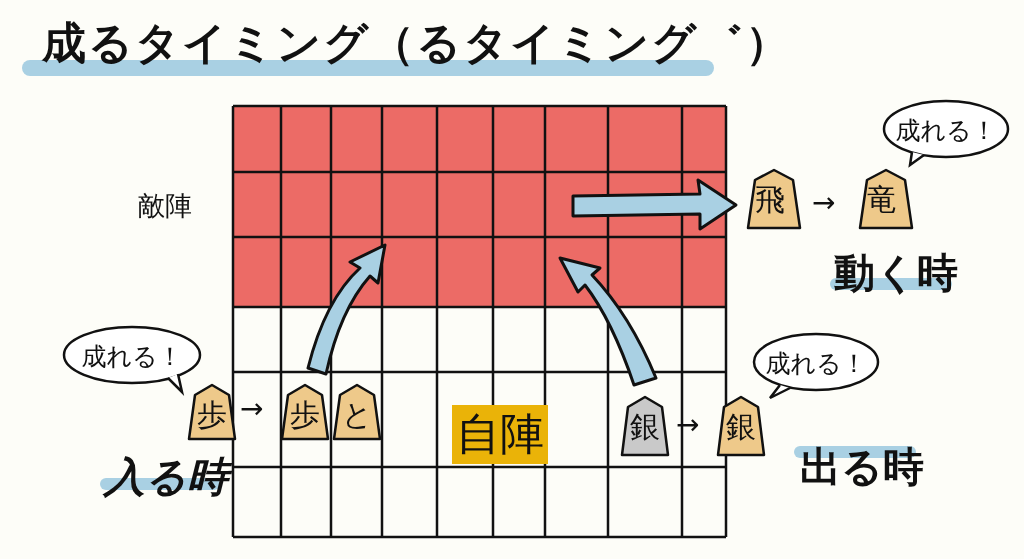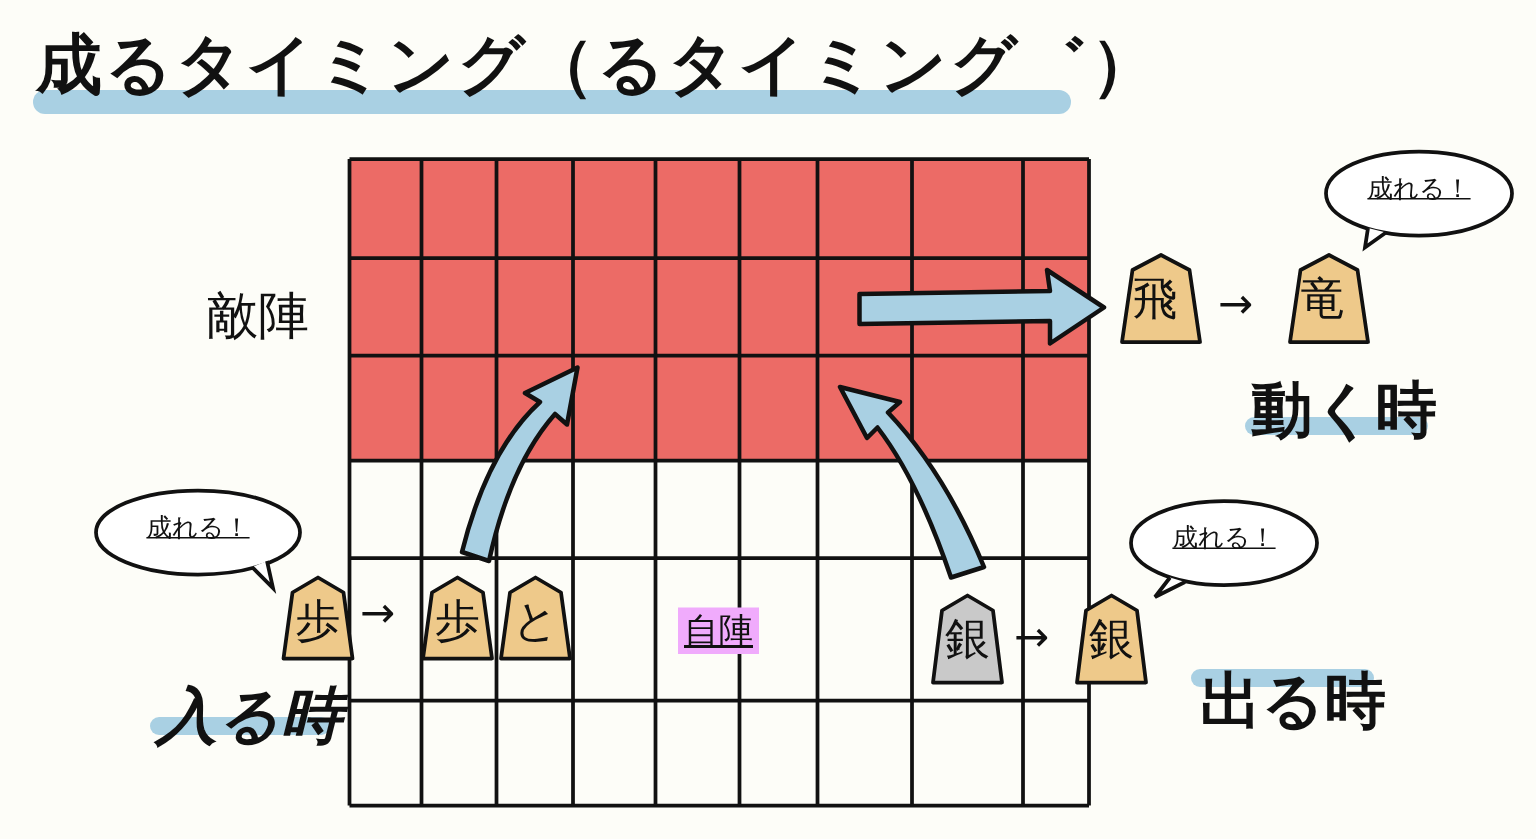--- a/index.html
+++ b/index.html
@@ -1,30 +1,30 @@
 <!DOCTYPE html>
 <html><head>
 <meta charset="utf-8">
 <style>
   html, body { margin:0; padding:0; }
   body { width:1024px; height:559px; background:#fdfdf8; position:relative; overflow:hidden;
          font-family:"DejaVu Sans", sans-serif; color:#111; }
-  .title { position:absolute; left:24px; top:14px; font-size:44px; font-weight:bold; letter-spacing:2px; z-index:2; white-space:nowrap; }
+  .title { position:absolute; left:42px; top:14px; font-size:44px; font-weight:bold; letter-spacing:2px; z-index:2; white-space:nowrap; }
   .title-underline { position:absolute; left:22px; top:60px; width:692px; height:16px; background:#a9d0e3; border-radius:8px; z-index:1; }
   svg.board { position:absolute; left:0; top:0; }
   .label { position:absolute; font-size:41px; font-weight:bold; white-space:nowrap; z-index:3; }
   .label-ul { position:absolute; height:12px; background:#a9d0e3; border-radius:6px; z-index:2; }
-  .side-label { position:absolute; font-size:34px; white-space:nowrap; }
-  .zone-label { position:absolute; font-size:23px; white-space:nowrap; background:#f0abfc; padding:0 4px;text-decoration:underline; }
+  .side-label { position:absolute; font-size:27px; white-space:nowrap; }
+  .zone-label { position:absolute; font-size:44px; white-space:nowrap; background:#eab308; padding:0 4px; }
   .piece { position:absolute; width:50px; height:58px; display:flex; align-items:flex-end; justify-content:center; }
   .piece svg { position:absolute; left:0; top:0; }
   .piece span { position:relative; font-size:30px; line-height:40px; margin-bottom:6px; }
   .arrow-small { position:absolute; font-size:28px; }
   .bubble { position:absolute; }
-  .bubble span { position:absolute; left:0; right:0; text-align:center; font-size:17px;text-decoration:underline; }
+  .bubble span { position:absolute; left:0; right:0; text-align:center; font-size:25px; }
 </style>
 </head>
 <body>
 
 <div class="title-underline"></div>
 <div class="title">成るタイミング（るタイミング゛）</div>
 
 <svg class="board" width="1024" height="559">
 
   <rect x="233" y="106" width="493" height="201" fill="#ec6b66"></rect>

